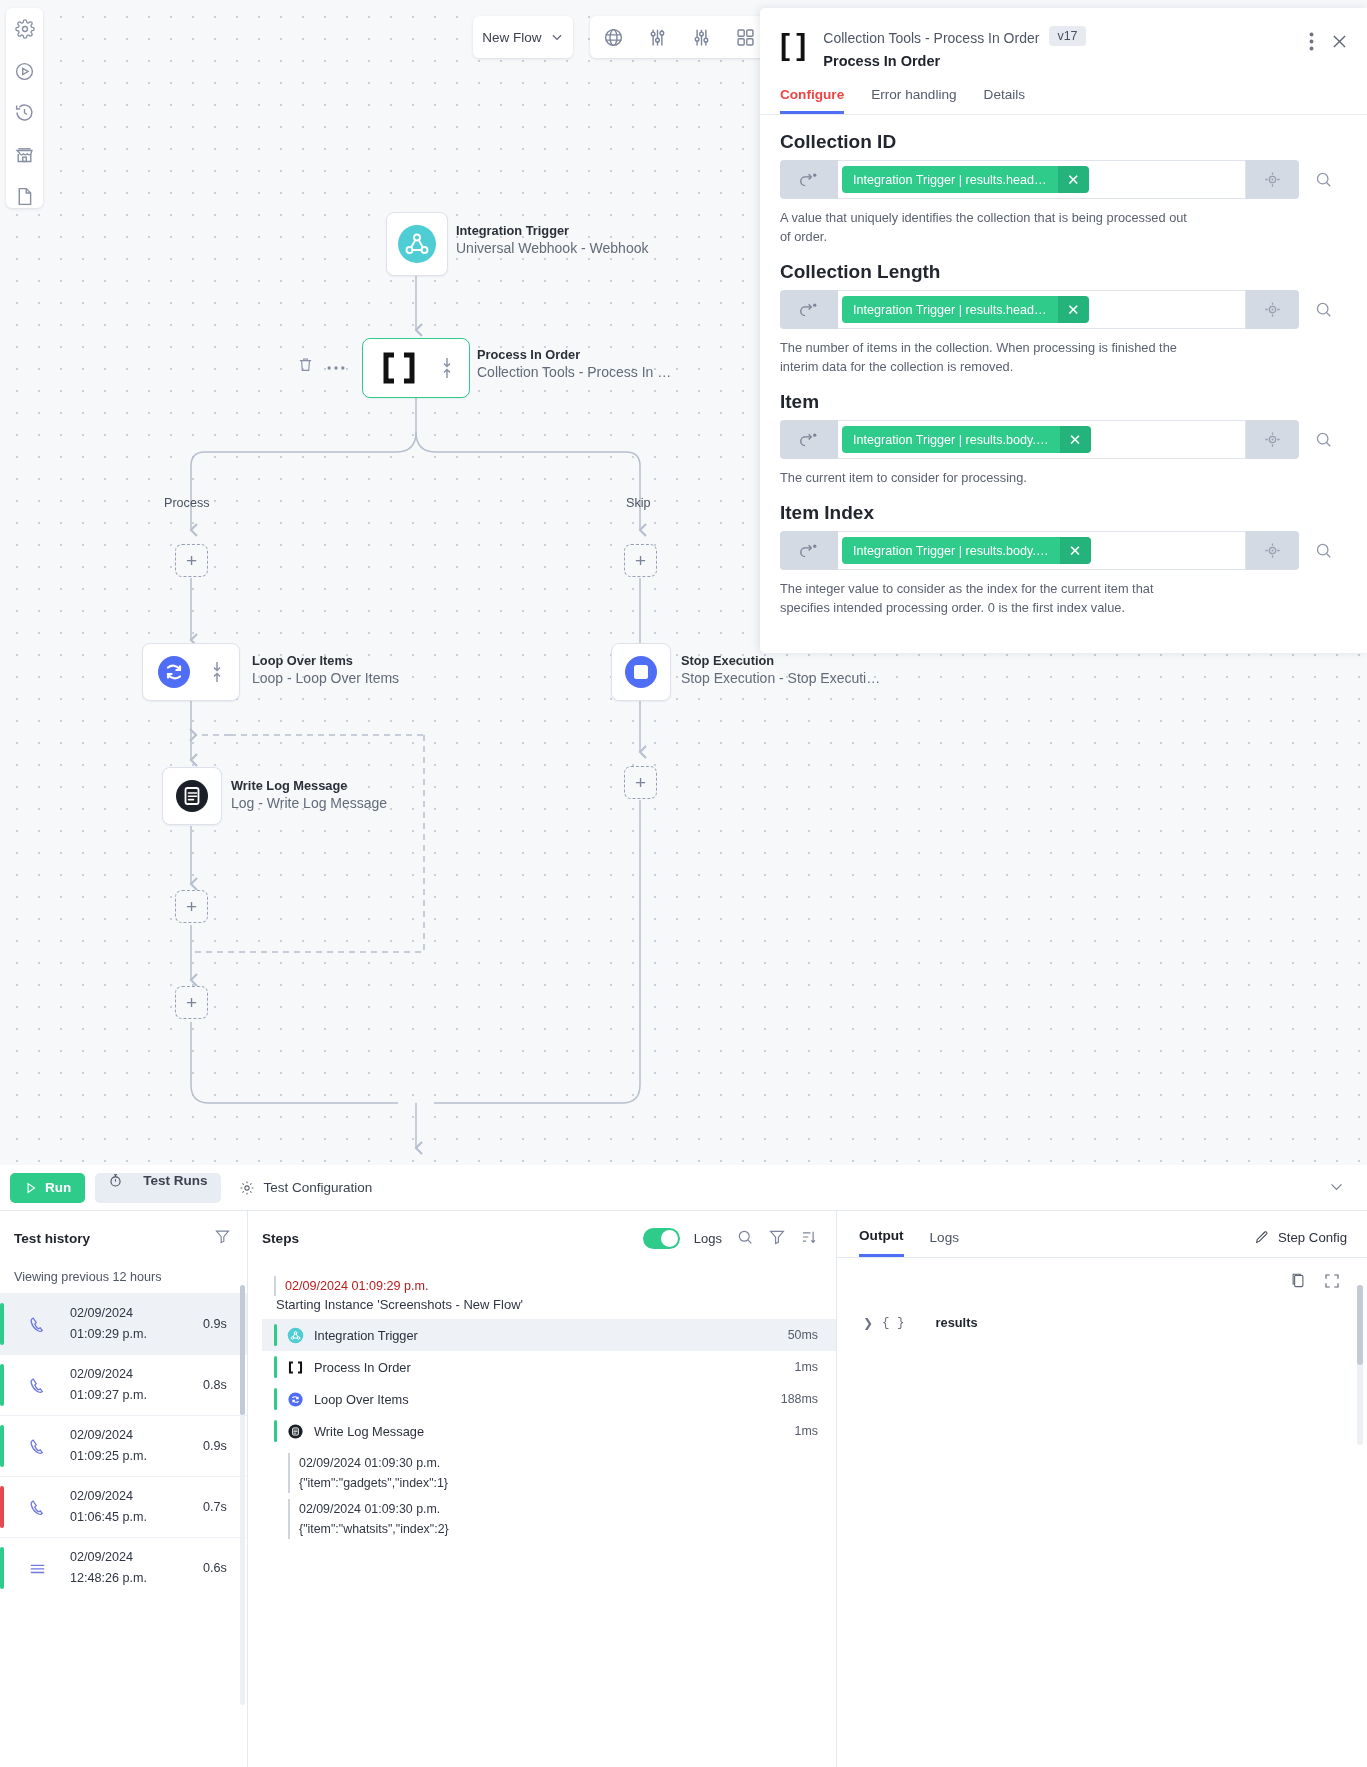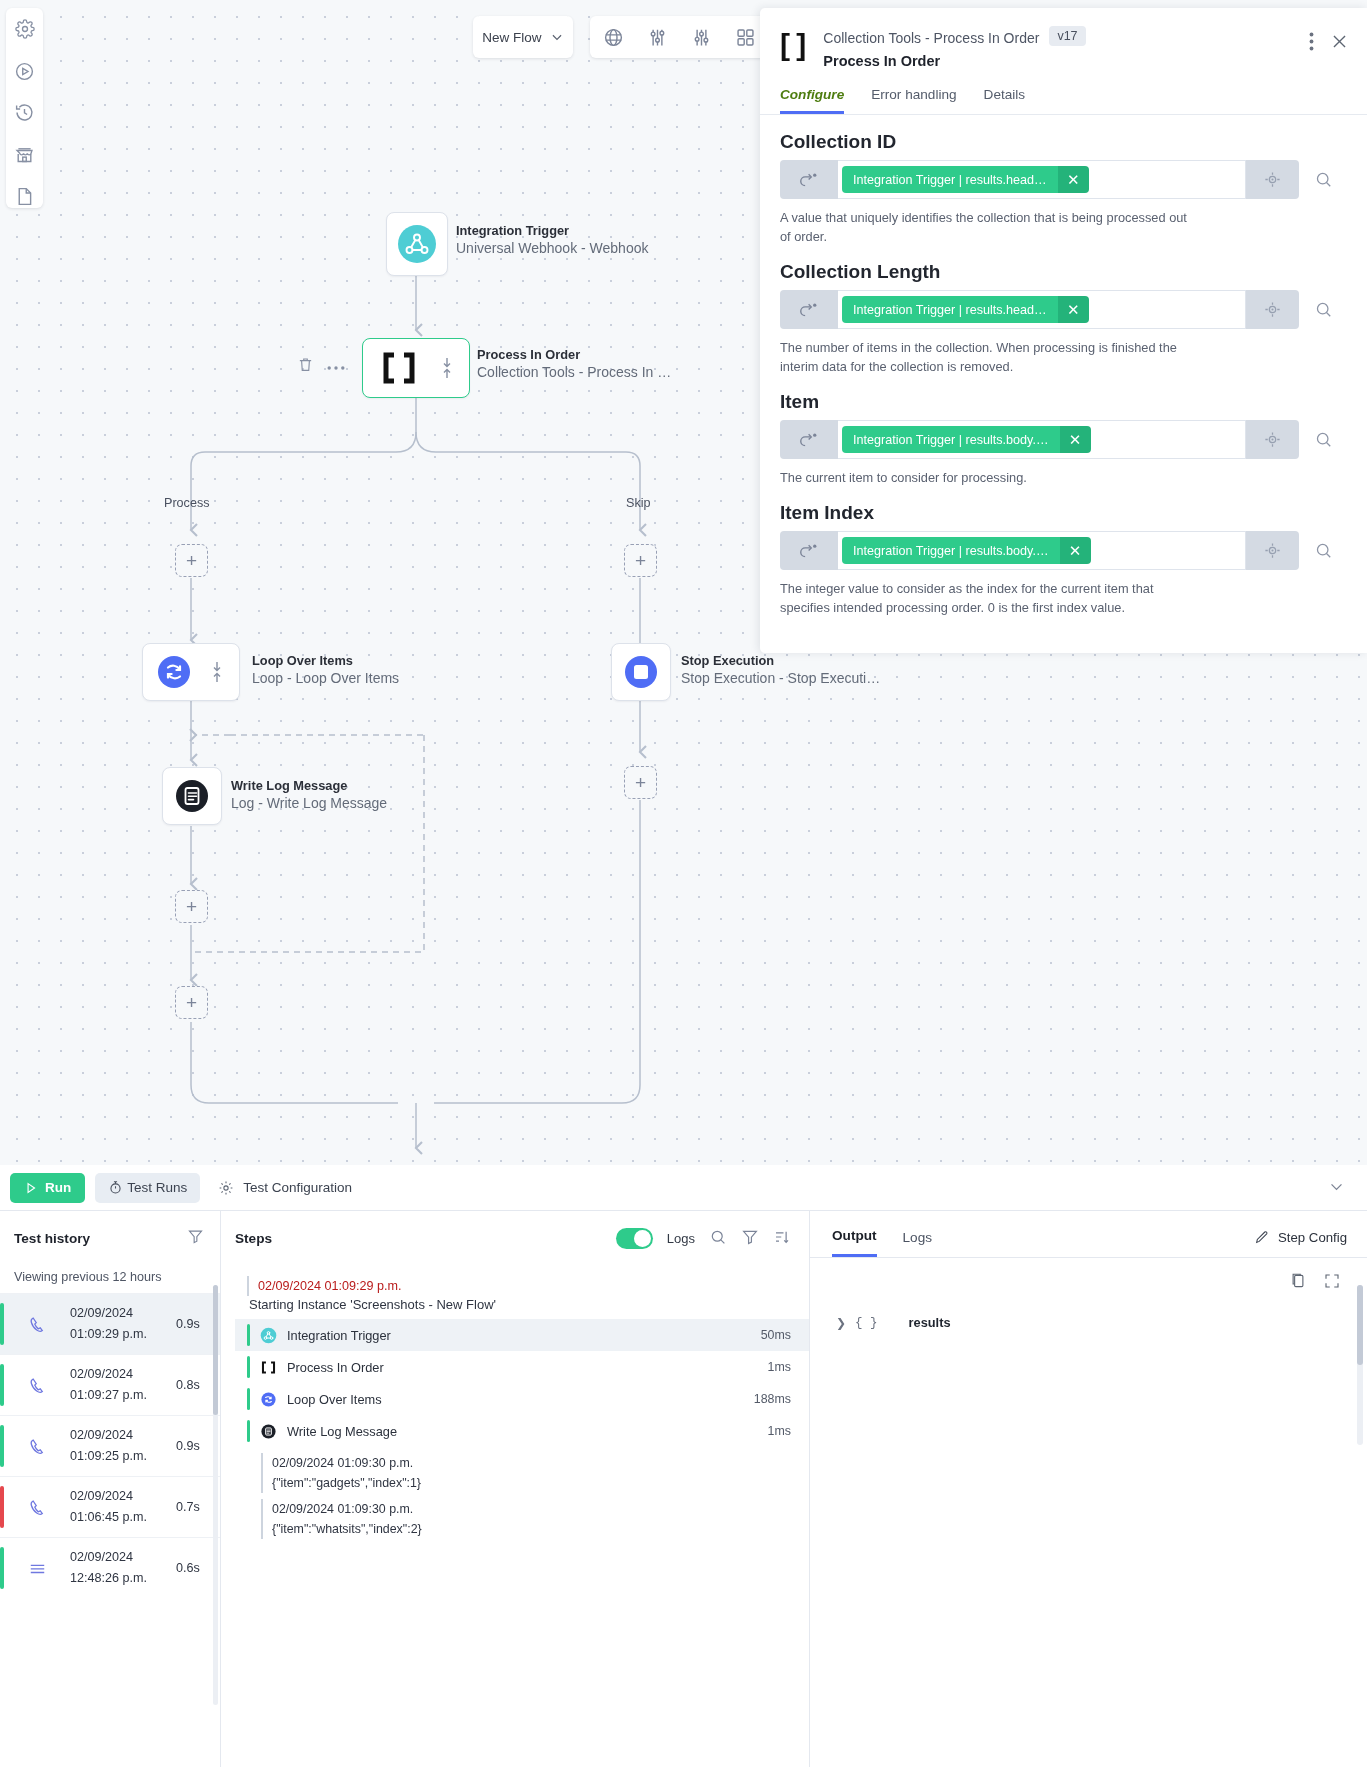--- a/index.html
+++ b/index.html
@@ -85,21 +85,21 @@
   .panel-t1row { display:flex; align-items:flex-end; gap:10px; }
   .p-sub { font-size:14px; color:#4e5musical; }
   .p-sub { font-size:14px; color:#4e5564; }
   .p-ver { background:#e7ebf1; color:#49505e; font-size:12.5px; border-radius:4px; padding:3px 8px; }
   .p-main { font-size:14.5px; font-weight:bold; color:#1e222b; margin-top:7px; }
   .panel-actions { display:flex; align-items:center; gap:16px; padding-top:6px; }
   .panel-actions div { cursor:pointer; color:#6b7280; }
 
   .tabs { display:flex; gap:27px; padding:0 20px; margin-top:18px; border-bottom:1px solid #e6eaf0; }
   .tab { padding-bottom:9px; font-size:13.6px; color:#545c6b; cursor:pointer; }
-  .tab.active { color:#4d7c0f; font-weight:bold; border-bottom:3px solid #4f6df5;font-style:italic; }
+  .tab.active { color:#ef4444; font-weight:bold; border-bottom:3px solid #4f6df5; }
 
   .panel-body { padding:16px 20px 10px 20px; overflow:hidden; flex:1; }
   .field-label { font-size:19px; font-weight:bold; color:#22262f; margin-bottom:7px; }
   .field-row { display:flex; align-items:stretch; height:39px; margin-bottom:9px; }
   .fr-left {
     width:58px; background:#d4dae3; border-radius:4px 0 0 4px;
     display:flex; align-items:center; justify-content:center; cursor:pointer;
   }
   .fr-input {
     flex:1; border:1px solid #dfe4ec; border-left:none; background:#fff;
@@ -131,32 +131,32 @@
     background:#fff; border-bottom:1px solid #e4e8ef;
     display:flex; align-items:center; padding:0 10px; gap:10px; z-index:5;
   }
   .btn-run {
     background:#2ecb8b; color:#fff; border-radius:5px; height:30px;
     display:flex; align-items:center; gap:7px; padding:0 14px;
     font-size:13.5px; font-weight:bold; cursor:pointer;
   }
   .btn-testruns {
     background:#e8edf3; color:#3c4350; border-radius:5px; height:30px;
-    display:flex; align-items:center; gap:4px; padding:0 13px;
-    font-size:13.5px; font-weight:normal; cursor:pointer;
+    display:flex; gap:20px; padding:0 13px;
+    font-size:13.5px; font-weight:bold; cursor:pointer;
   }
   .btn-testcfg {
     color:#3c4350; height:30px; display:flex; align-items:center; gap:9px;
     padding:0 8px; font-size:13.5px; cursor:pointer;
   }
   .chev-right { margin-left:auto; padding-right:12px; cursor:pointer; color:#7b8393;}
 
   
   .lower { position:absolute; left:0; top:1211px; width:1367px; height:556px; display:flex; background:#fff;}
-  .colA { width:221px; border-right:1px solid #e4e8ef; position:relative; }
+  .colA { width:248px; border-right:1px solid #e4e8ef; position:relative; }
   .colB { width:589px; border-right:1px solid #e4e8ef; position:relative; }
   .colC { flex:1; position:relative; }
 
   .colA-head { display:flex; align-items:center; justify-content:space-between; padding:17px 16px 0 14px; }
   .colA-title { font-size:13.6px; font-weight:bold; color:#1e222b; }
   .viewing { font-size:12.6px; color:#4e5564; padding:22px 0 9px 14px; }
   .hist {
     display:flex; align-items:center; gap:20px; padding:9px 10px 9px 0;
     border-top:1px solid #eef1f5; cursor:pointer; position:relative;
   }

